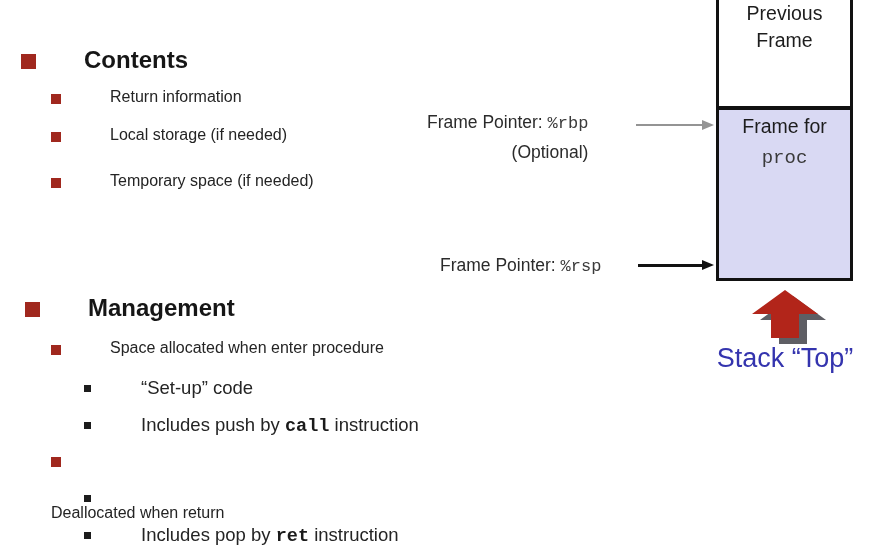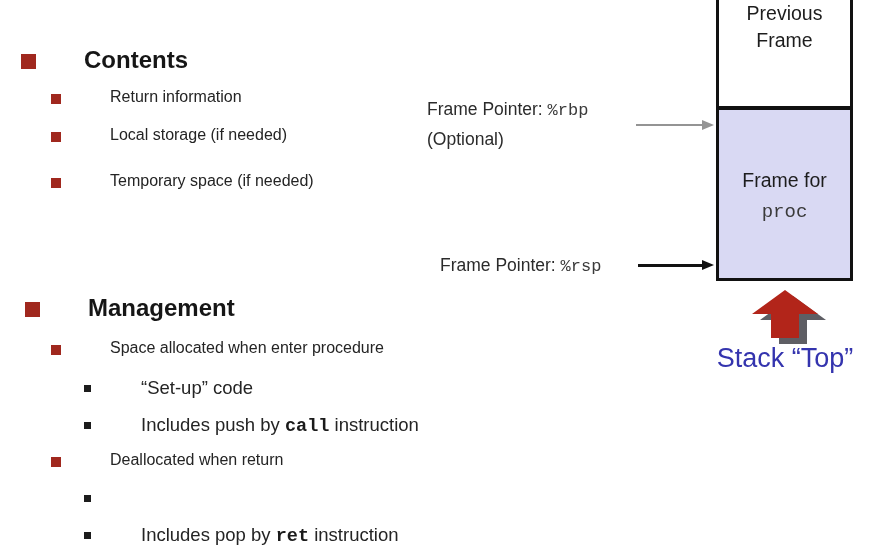--- a/index.html
+++ b/index.html
@@ -27,27 +27,27 @@
     top:-48px;height:156px;
     background:#ffffff;
     border:3px solid #111;border-bottom-width:2px;
   }
   #prev-frame-box .box-label{margin-top:45px;font-size:19.5px;line-height:27px;color:#1d1d1d;}
   #proc-frame-box{
     top:108px;height:173px;
     background:#D9D9F3;
     border:3px solid #111;border-top-width:2px;
   }
-  #proc-frame-box .box-label{margin-top:54px;font-size:19.5px;line-height:32px;color:#1d1d1d;}
+  #proc-frame-box .box-label{font-size:19.5px;line-height:32px;color:#1d1d1d;}
   #proc-frame-box .mono{font-size:19px;}
 
   
   .ptr-label{position:absolute;font-size:17.5px;color:#2b2b2b;line-height:28px;}
   .ptr-label .mono{font-size:17px;}
-  #frame-pointer-label{left:427px;top:95px;}
+  #frame-pointer-label{left:427px;top:108px;text-align:right;}
   #stack-pointer-label{left:440px;top:251px;}
 
   
   .arrow-line{position:absolute;height:2px;}
   .arrow-head{position:absolute;width:0;height:0;border-top:5px solid transparent;border-bottom:5px solid transparent;}
   #fp-arrow-line{left:636px;top:124px;width:68px;background:#949494;}
   #fp-arrow-head{left:702px;top:120px;border-left:12px solid #949494;}
   #sp-arrow-line{left:638px;top:264px;width:66px;background:#111;height:2.5px;}
   #sp-arrow-head{left:702px;top:260px;border-left:12px solid #111;}
 
@@ -88,21 +88,21 @@
     <span class="l2-text">Space allocated when enter procedure</span>
   </div>
   <div class="row" style="left:84px;top:377px;">
     <span class="bullet-l3"></span>
     <span class="l3-text">“Set-up” code</span>
   </div>
   <div class="row" style="left:84px;top:414px;">
     <span class="bullet-l3"></span>
     <span class="l3-text"><span>Includes push by </span><span class="mono-bold">call</span><span> instruction</span></span>
   </div>
-  <div class="row" style="left:51px;top:450px;">
+  <div class="row" style="left:51px;top:450px;flex-direction:column;">
     <span class="bullet-l2"></span>
     <span class="l2-text">Deallocated when return</span>
   </div>
   <div class="row" style="left:84px;top:487px;">
     <span class="bullet-l3"></span>
   </div>
   <div class="row" style="left:84px;top:524px;">
     <span class="bullet-l3"></span>
     <span class="l3-text"><span>Includes pop by </span><span class="mono-bold">ret</span><span> instruction</span></span>
   </div>

